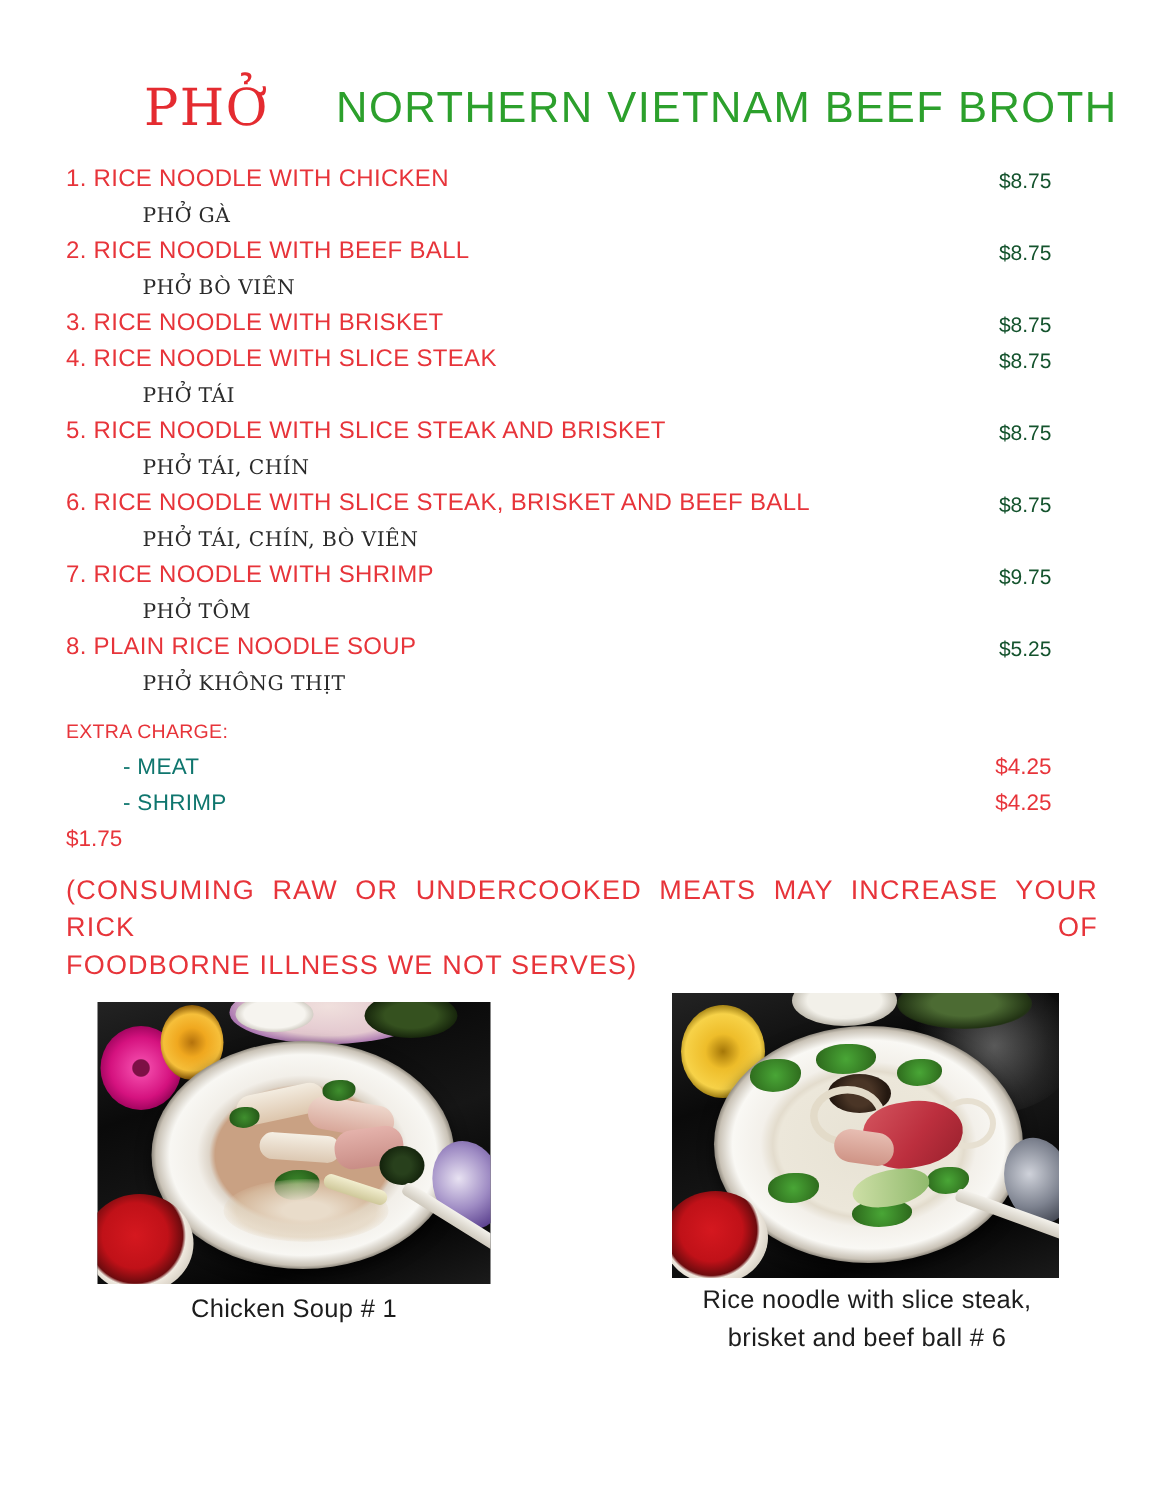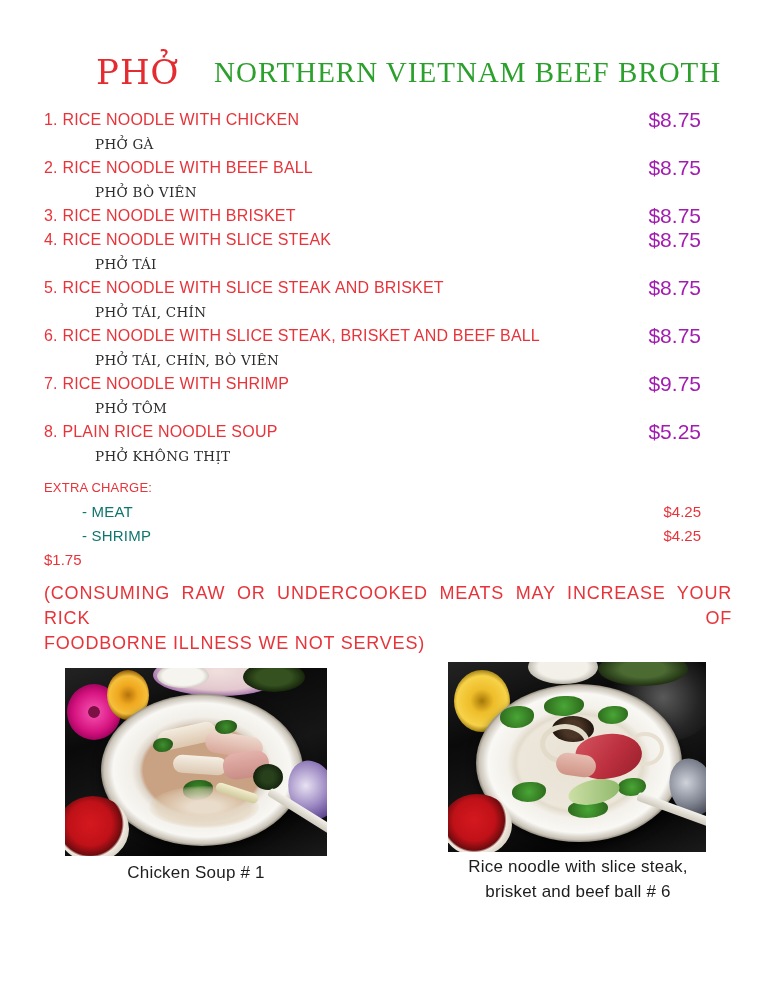--- a/index.html
+++ b/index.html
@@ -8,28 +8,28 @@
     font-family:"Liberation Sans",sans-serif;overflow:hidden;padding-left:28px;
   }
   
   .header{position:absolute;top:50px;left:0;width:773px;height:46px;}
   .logo{
     position:absolute;left:96px;top:2px;
     font-family:"DejaVu Serif","Liberation Serif",serif;
     font-size:34px;color:#e42b30;letter-spacing:1px;
   }
   .main-title{
-    position:absolute;left:214px;top:6px;
-    font-size:29px;color:#2ca02c;letter-spacing:1px;white-space:nowrap;font-family:Liberation Serif, serif;
+    position:absolute;left:224px;top:6px;
+    font-size:29px;color:#2ca02c;letter-spacing:1px;white-space:nowrap;
   }
   
   .menu{position:absolute;top:108px;left:44px;width:657px;}
   .menu-item .row{display:flex;justify-content:space-between;line-height:24px;align-items:center;}
   .item-name{font-size:16px;color:#e7343a;letter-spacing:0.2px;white-space:nowrap;}
-  .item-price{font-size:21px;color:#a21caf;}
+  .item-price{font-size:14px;color:#14532d;}
   .item-sub{
     font-family:"DejaVu Serif","Liberation Serif",serif;
     font-size:13.5px;color:#2b2b2b;line-height:24px;padding-left:51px;
     letter-spacing:0.3px;
   }
   .extra-heading{font-size:13px;color:#e7343a;line-height:24px;margin-top:8px;letter-spacing:0.2px;}
   .extra-row{display:flex;justify-content:space-between;line-height:24px;}
   .extra-label{font-size:15px;color:#0f766e;padding-left:38px;letter-spacing:0.2px;}
   .extra-price{font-size:15px;color:#e7343a;}
   .disclaimer{width:688px;margin-top:9px;color:#e7343a;font-size:18px;line-height:25px;letter-spacing:0.8px;}

